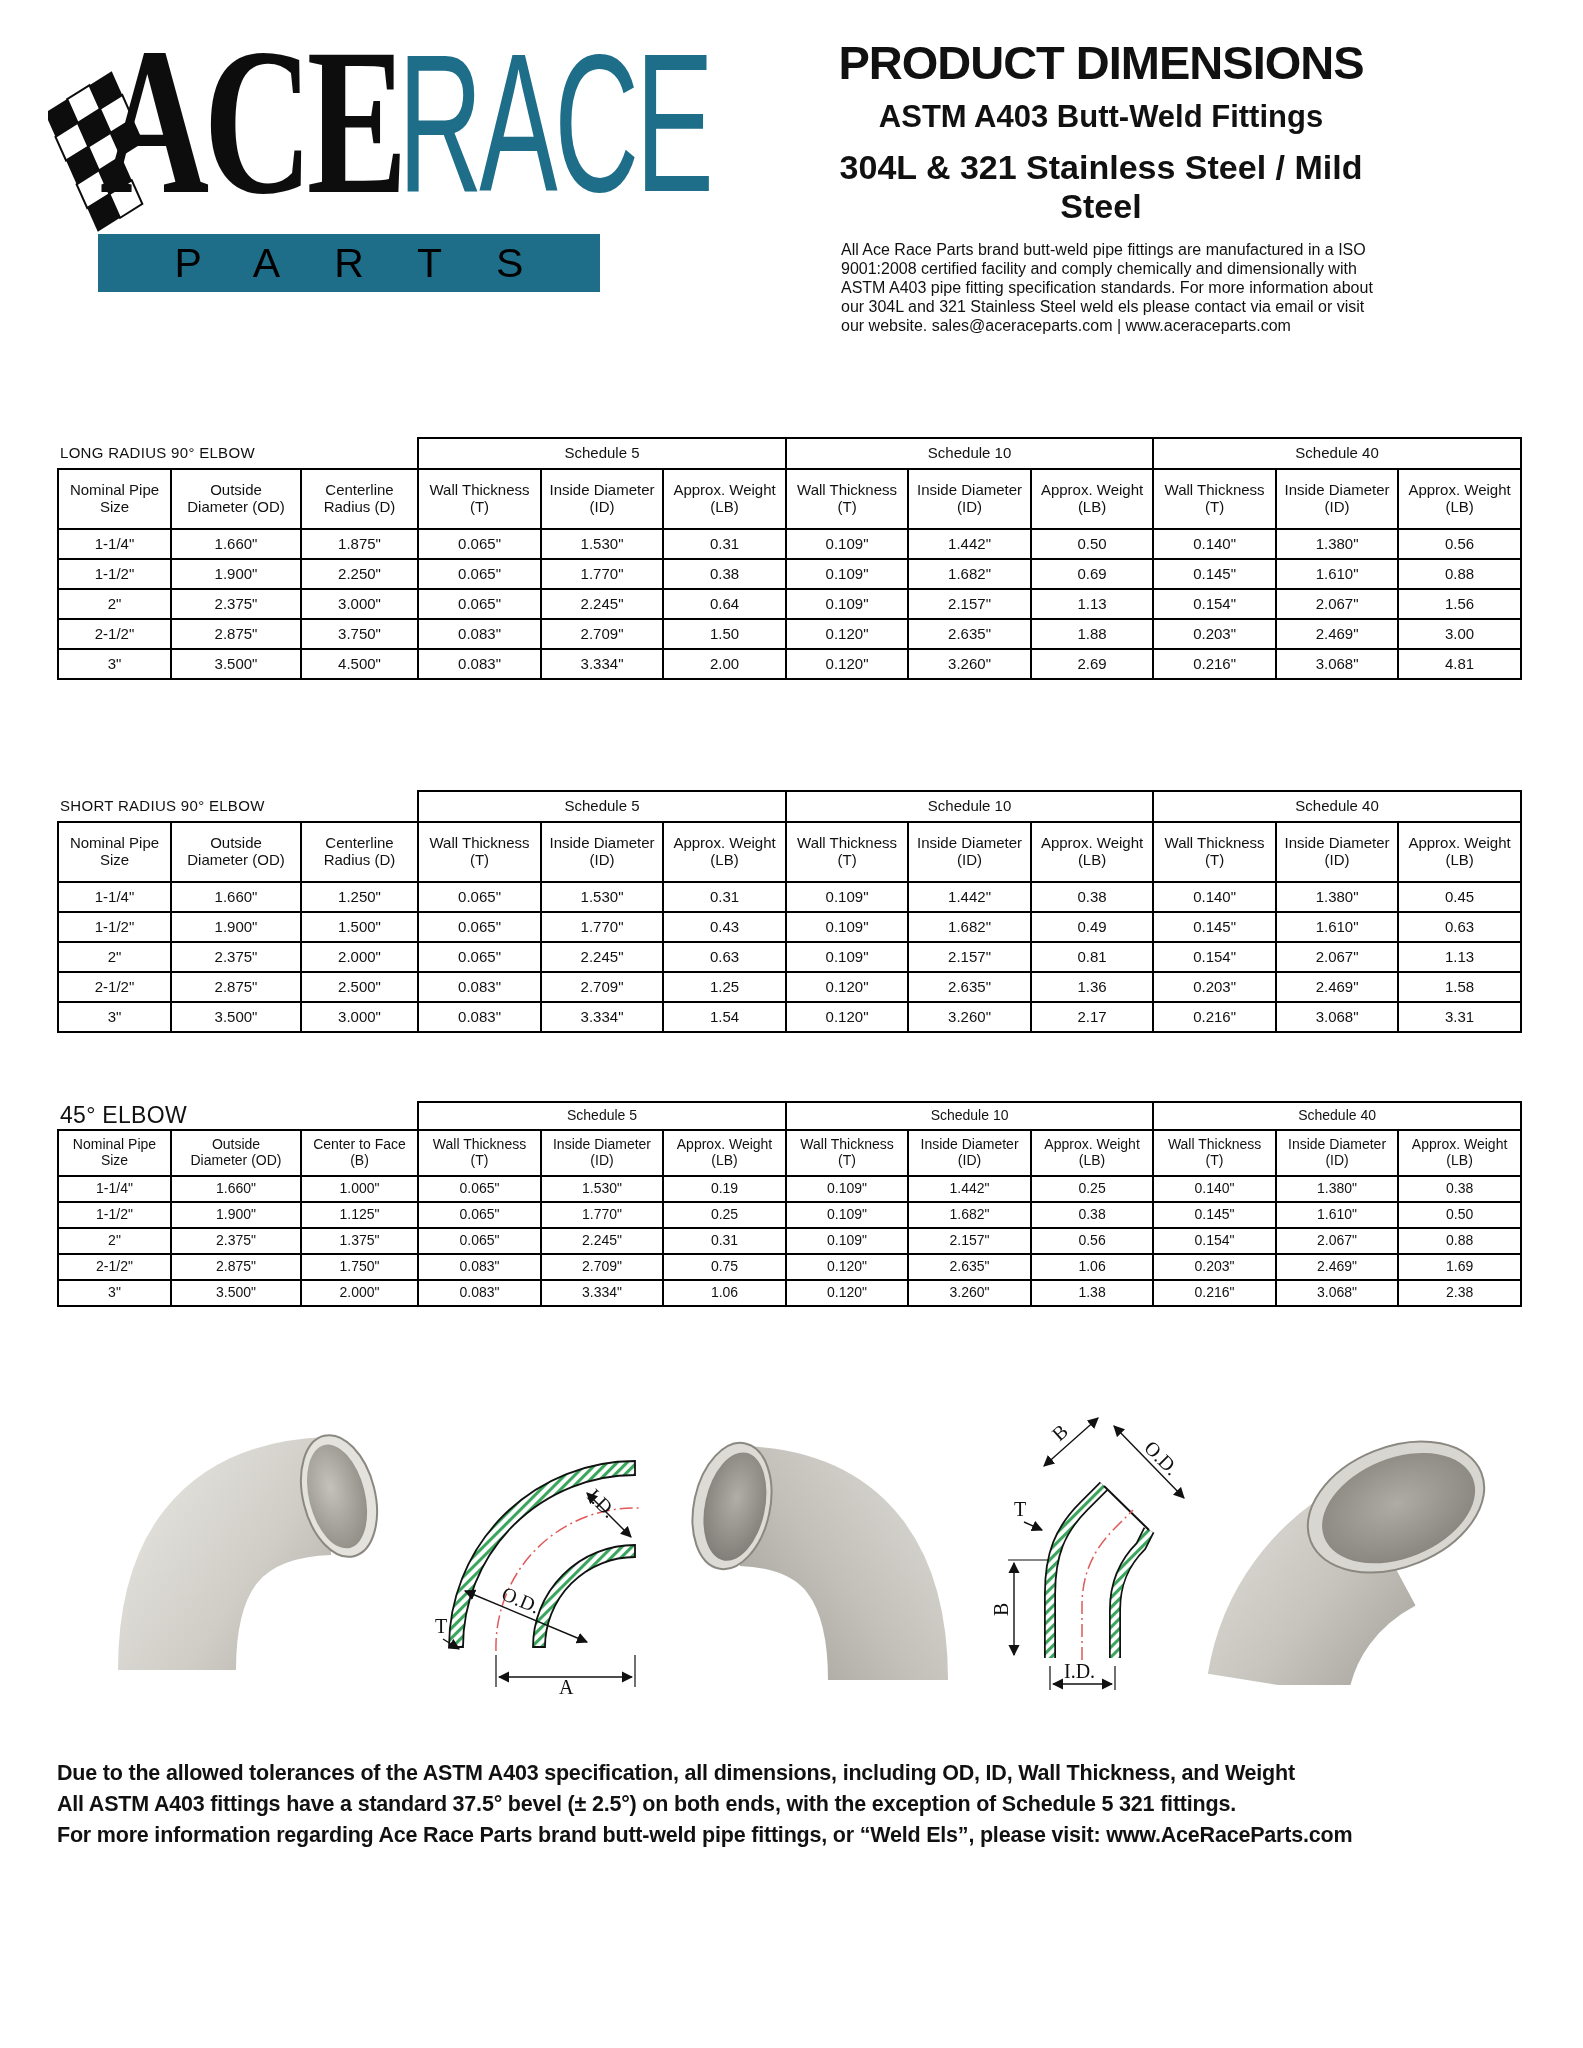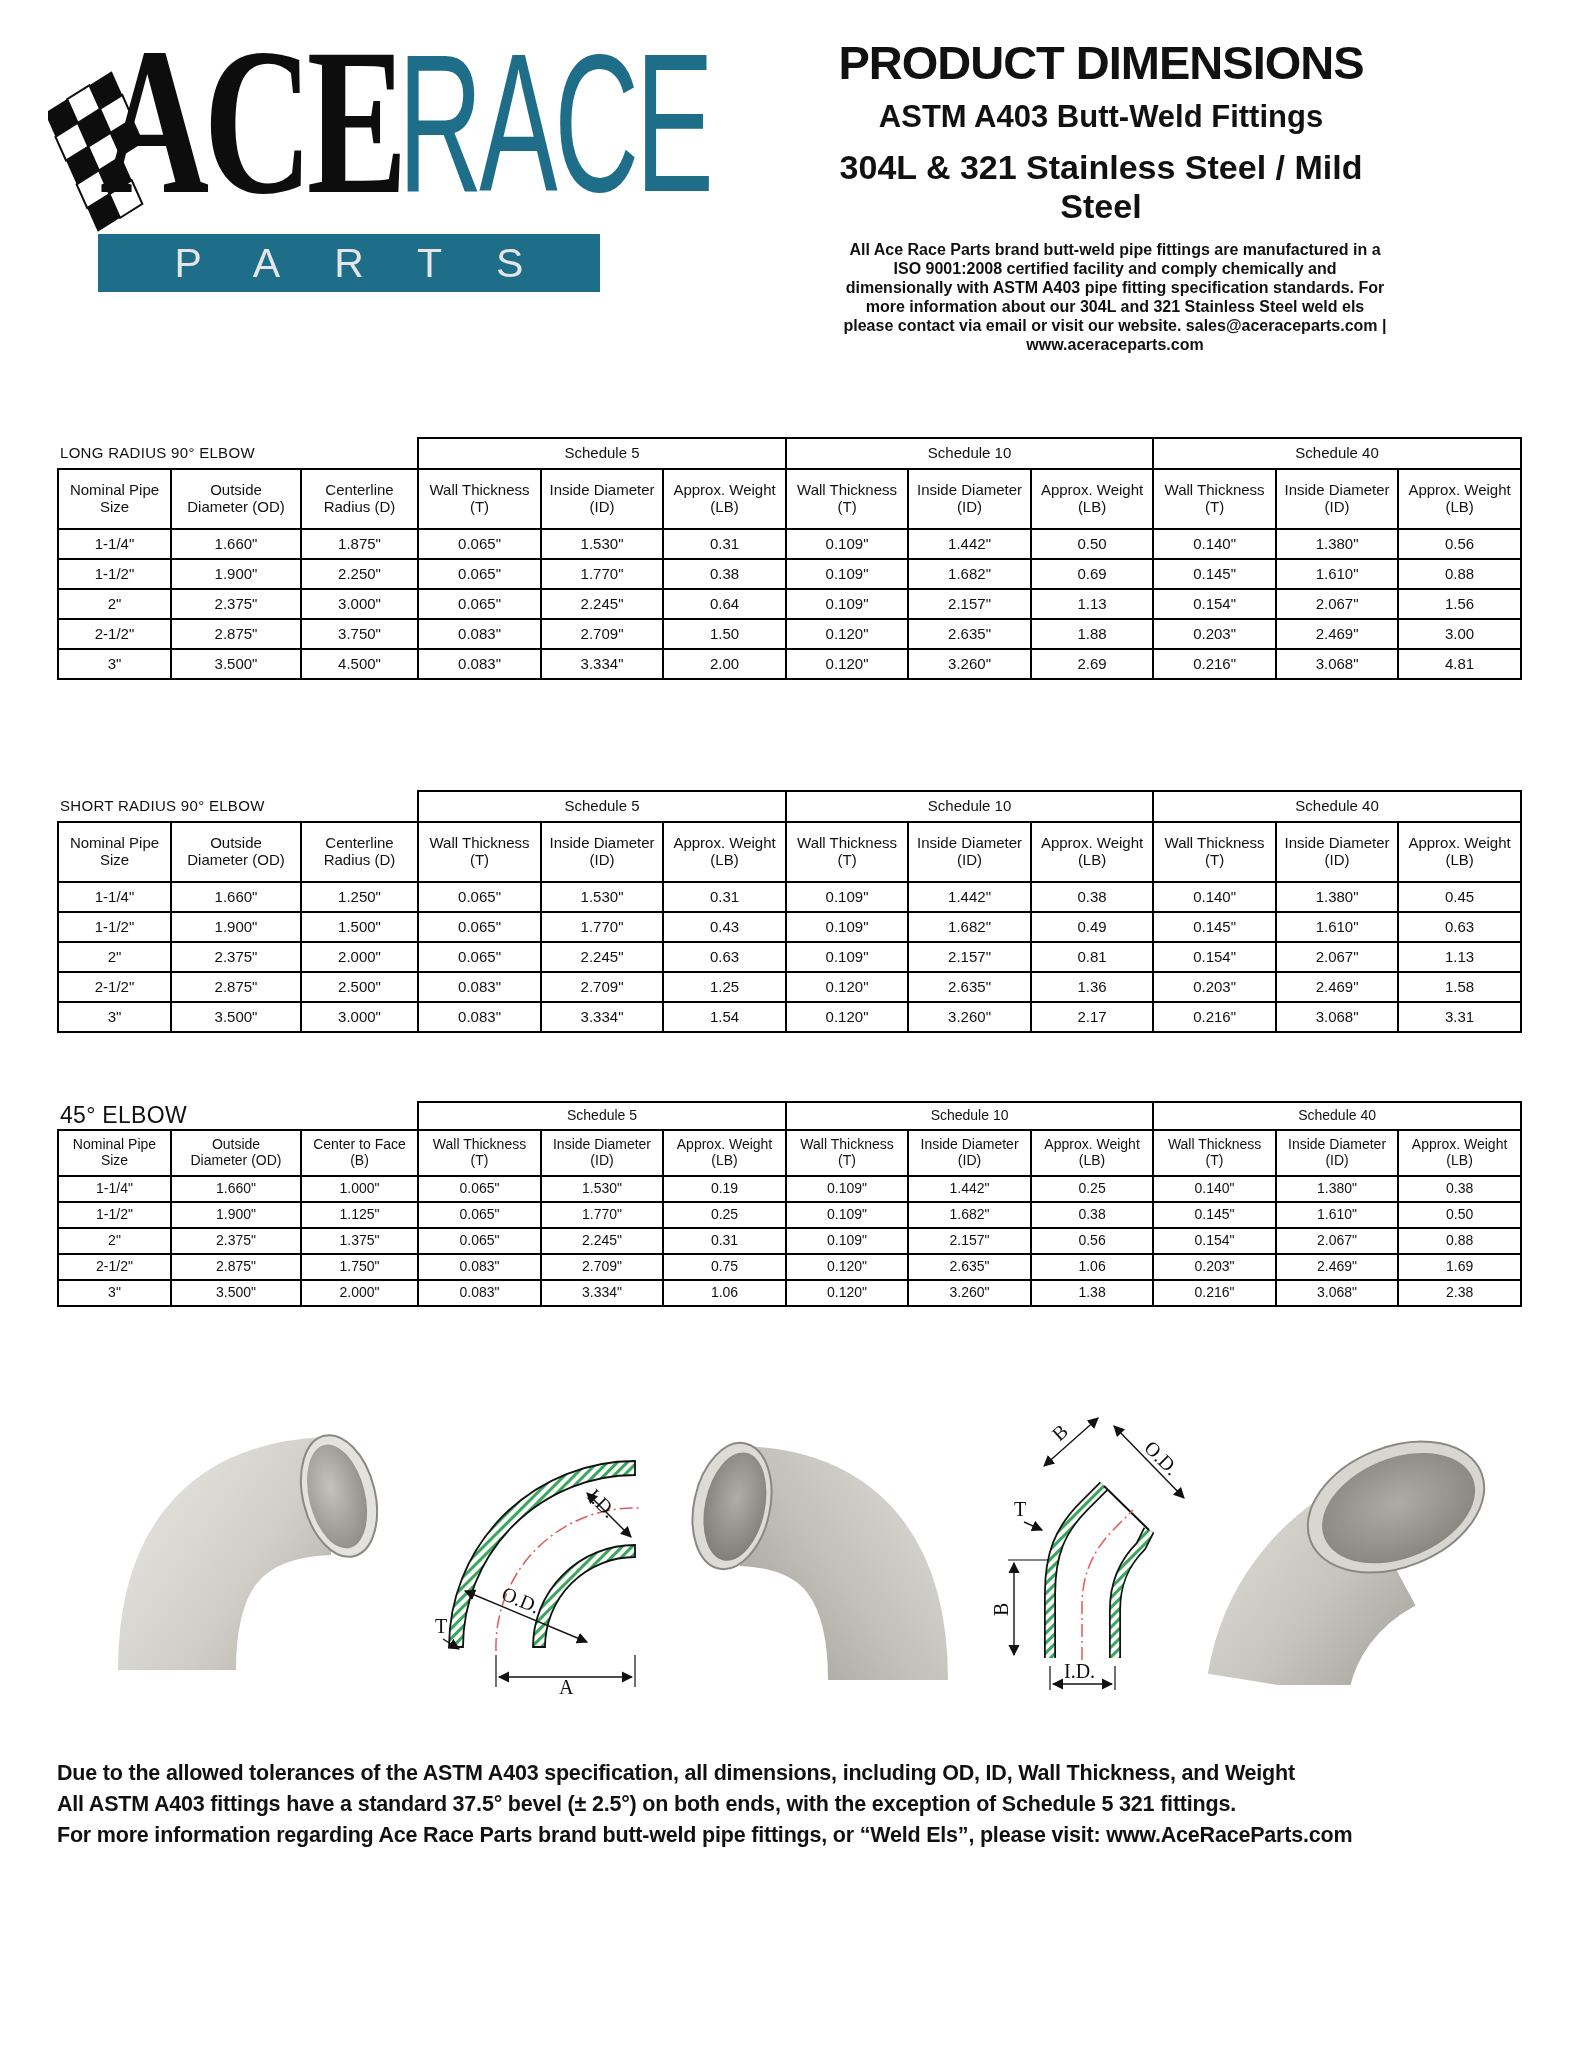--- a/index.html
+++ b/index.html
@@ -8,29 +8,29 @@
 
   
   .logo{position:absolute;left:50px;top:52px;width:552px;height:242px;}
   .flag{position:absolute;left:-2px;top:14px;}
   .ace{position:absolute;left:50px;top:-36px;font-family:"Liberation Serif",serif;
        font-weight:bold;font-size:210px;letter-spacing:-8px;color:#0d0d0d;
        transform:scaleX(.72);transform-origin:left top;line-height:1;}
   .race{position:absolute;left:348px;top:-26px;font-size:196px;font-weight:normal;
         letter-spacing:-6px;transform:scaleX(.60);transform-origin:left top;line-height:1;}
   .parts-banner{position:absolute;left:48px;top:182px;width:502px;height:58px;
-        display:flex;align-items:center;justify-content:center;color:#e5e5e5;
+        display:flex;align-items:center;justify-content:center;color:#000000;
         font-size:41px;letter-spacing:54px;text-indent:54px;font-weight:normal;}
 
   .title-block{position:absolute;left:805px;top:38px;width:592px;text-align:center;}
   .title-block h1{margin:0;font-size:47px;letter-spacing:-1px;line-height:1.05;}
   .title-block h2{margin:12px 0 0;font-size:31px;}
   .title-block h3{margin:13px 0 0;font-size:34px;}
-  .desc{margin:14px 16px 0 36px;width:548px;text-align:center;font-size:16px;
-        font-weight:bold;line-height:19px;}
+  .desc{margin:14px 16px 0 36px;width:548px;text-align:left;font-size:16px;
+        font-weight:normal;line-height:19px;}
 
   
   .table-block{position:absolute;left:57px;width:1464px;}
   .table-block table{border-collapse:collapse;width:100%;table-layout:fixed;padding-left:12px;}
   .table-block th,.table-block td{border:2px solid #000;text-align:center;
         font-weight:normal;padding:0 2px;font-size:15px;line-height:1.12;
         overflow:hidden;}
   .sched-row th{height:29px;}
   .head-row th{height:58px;white-space:pre-line;}
   .table-block tbody td{height:28px;}

